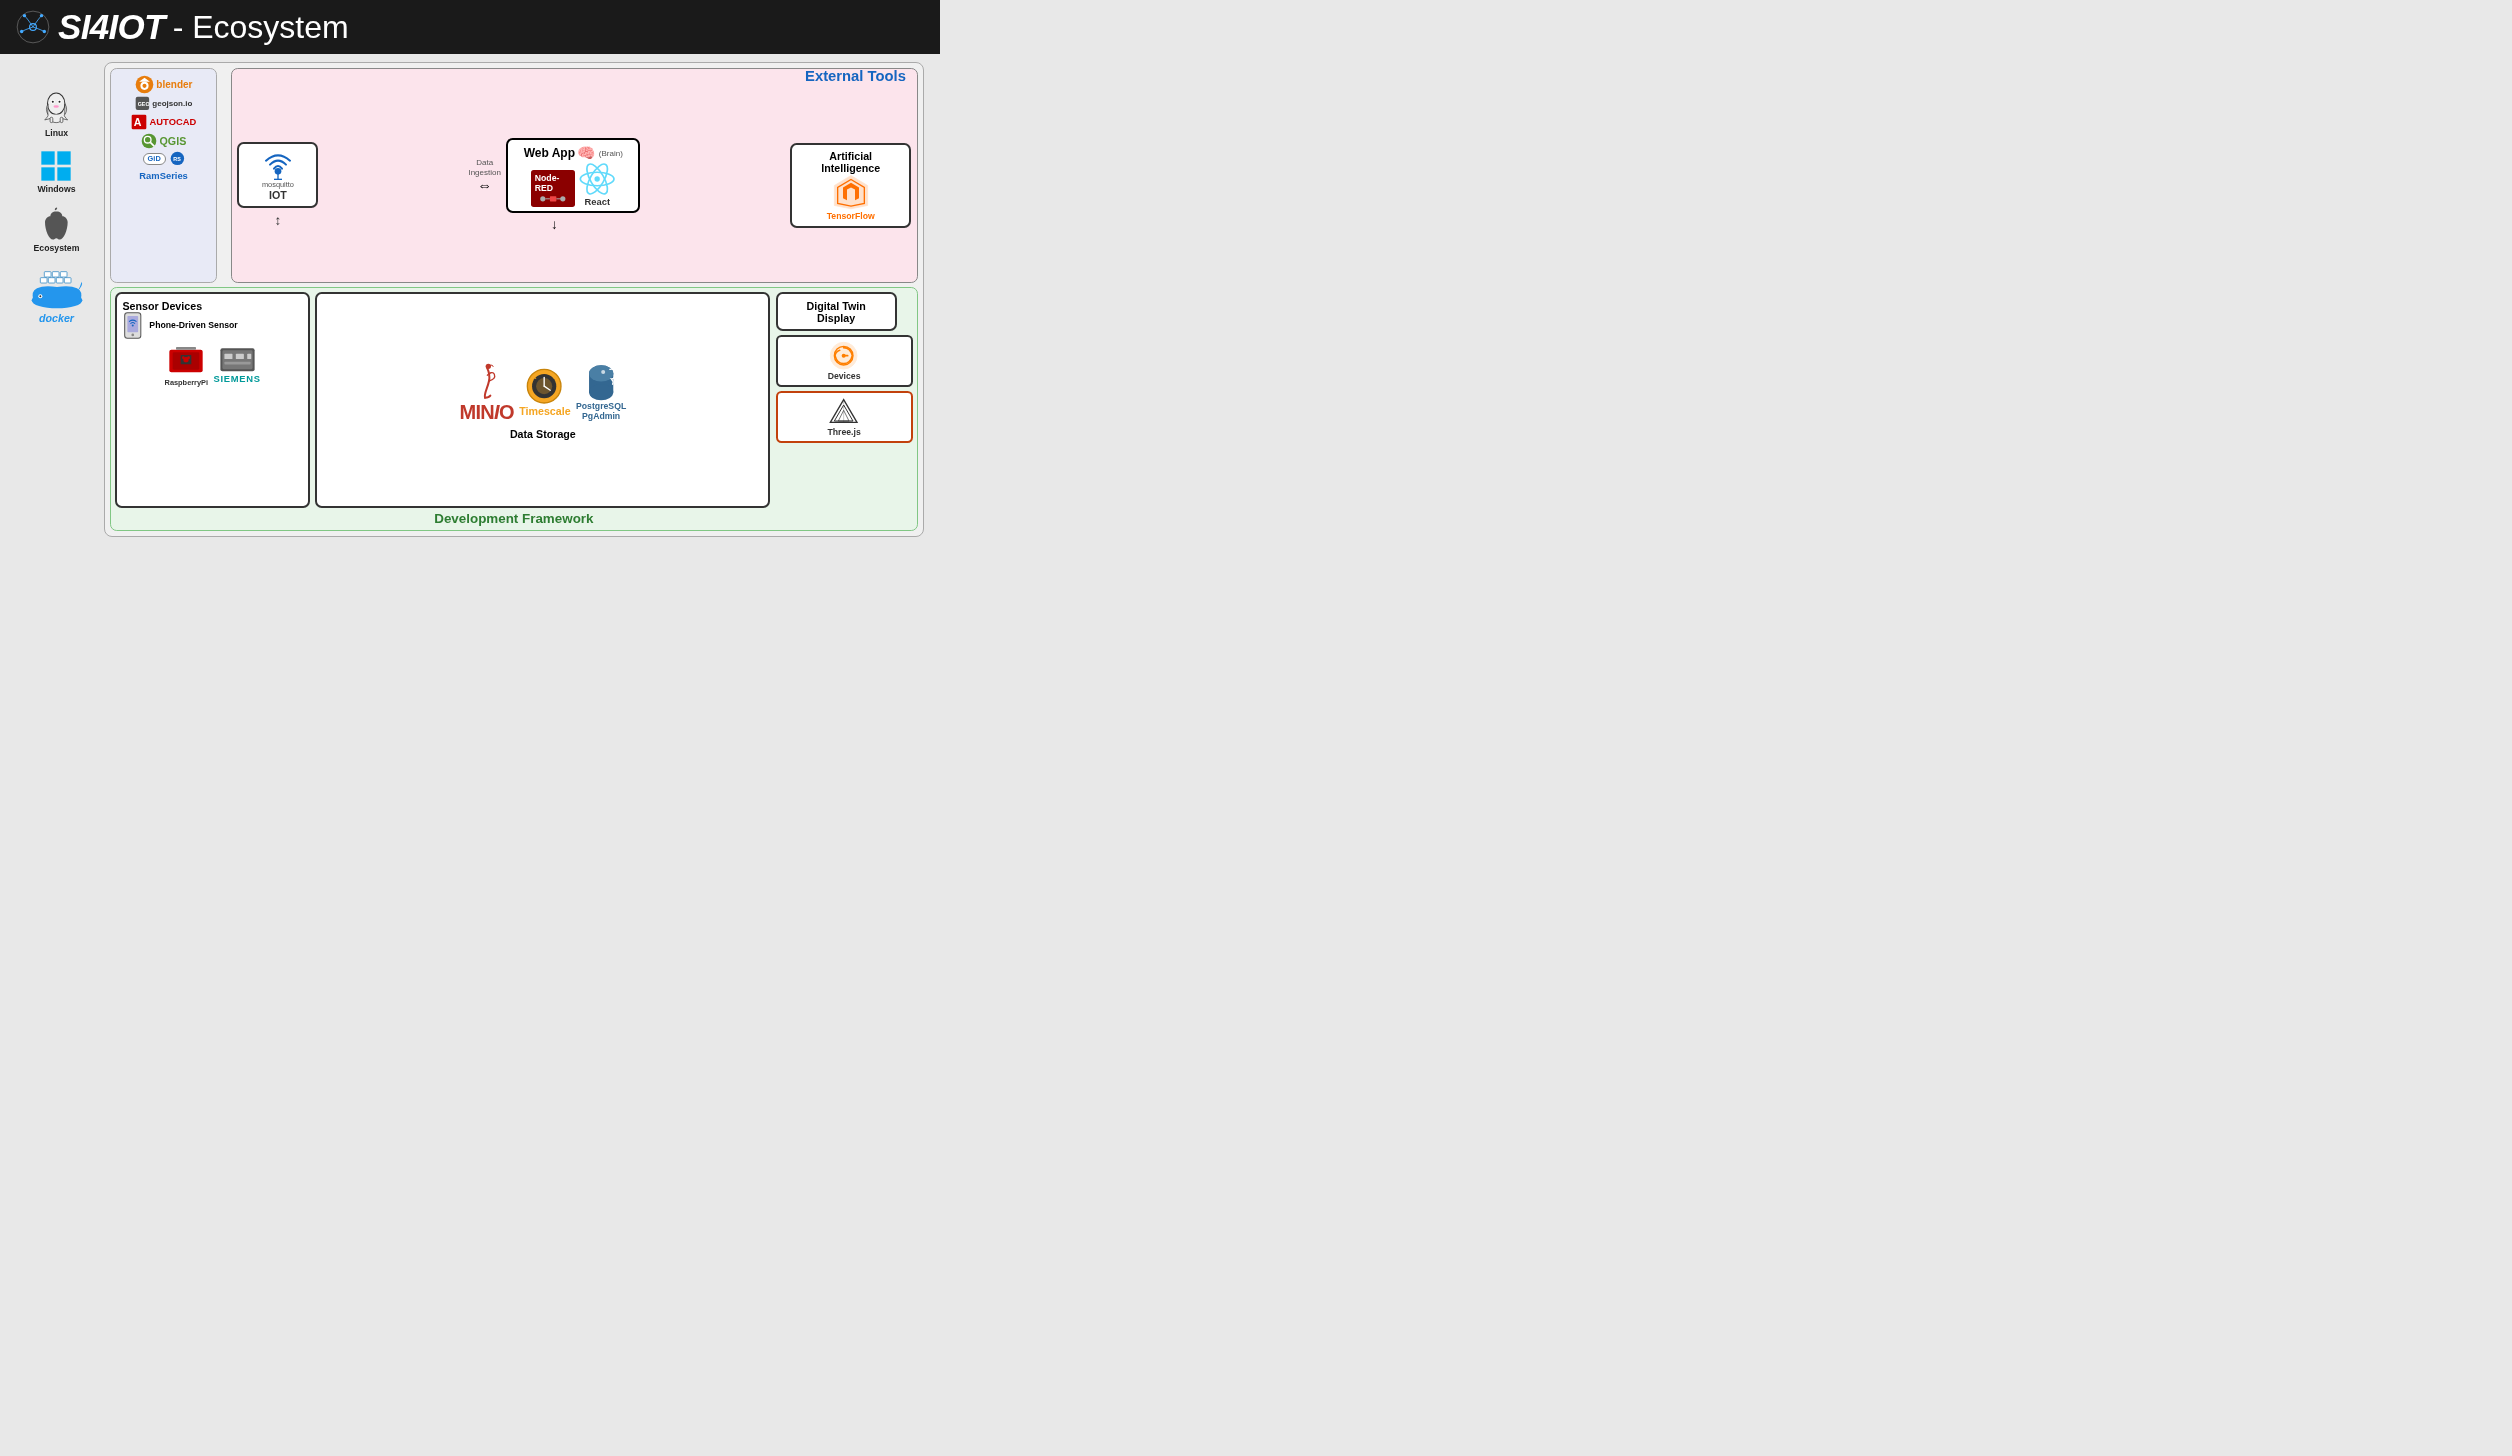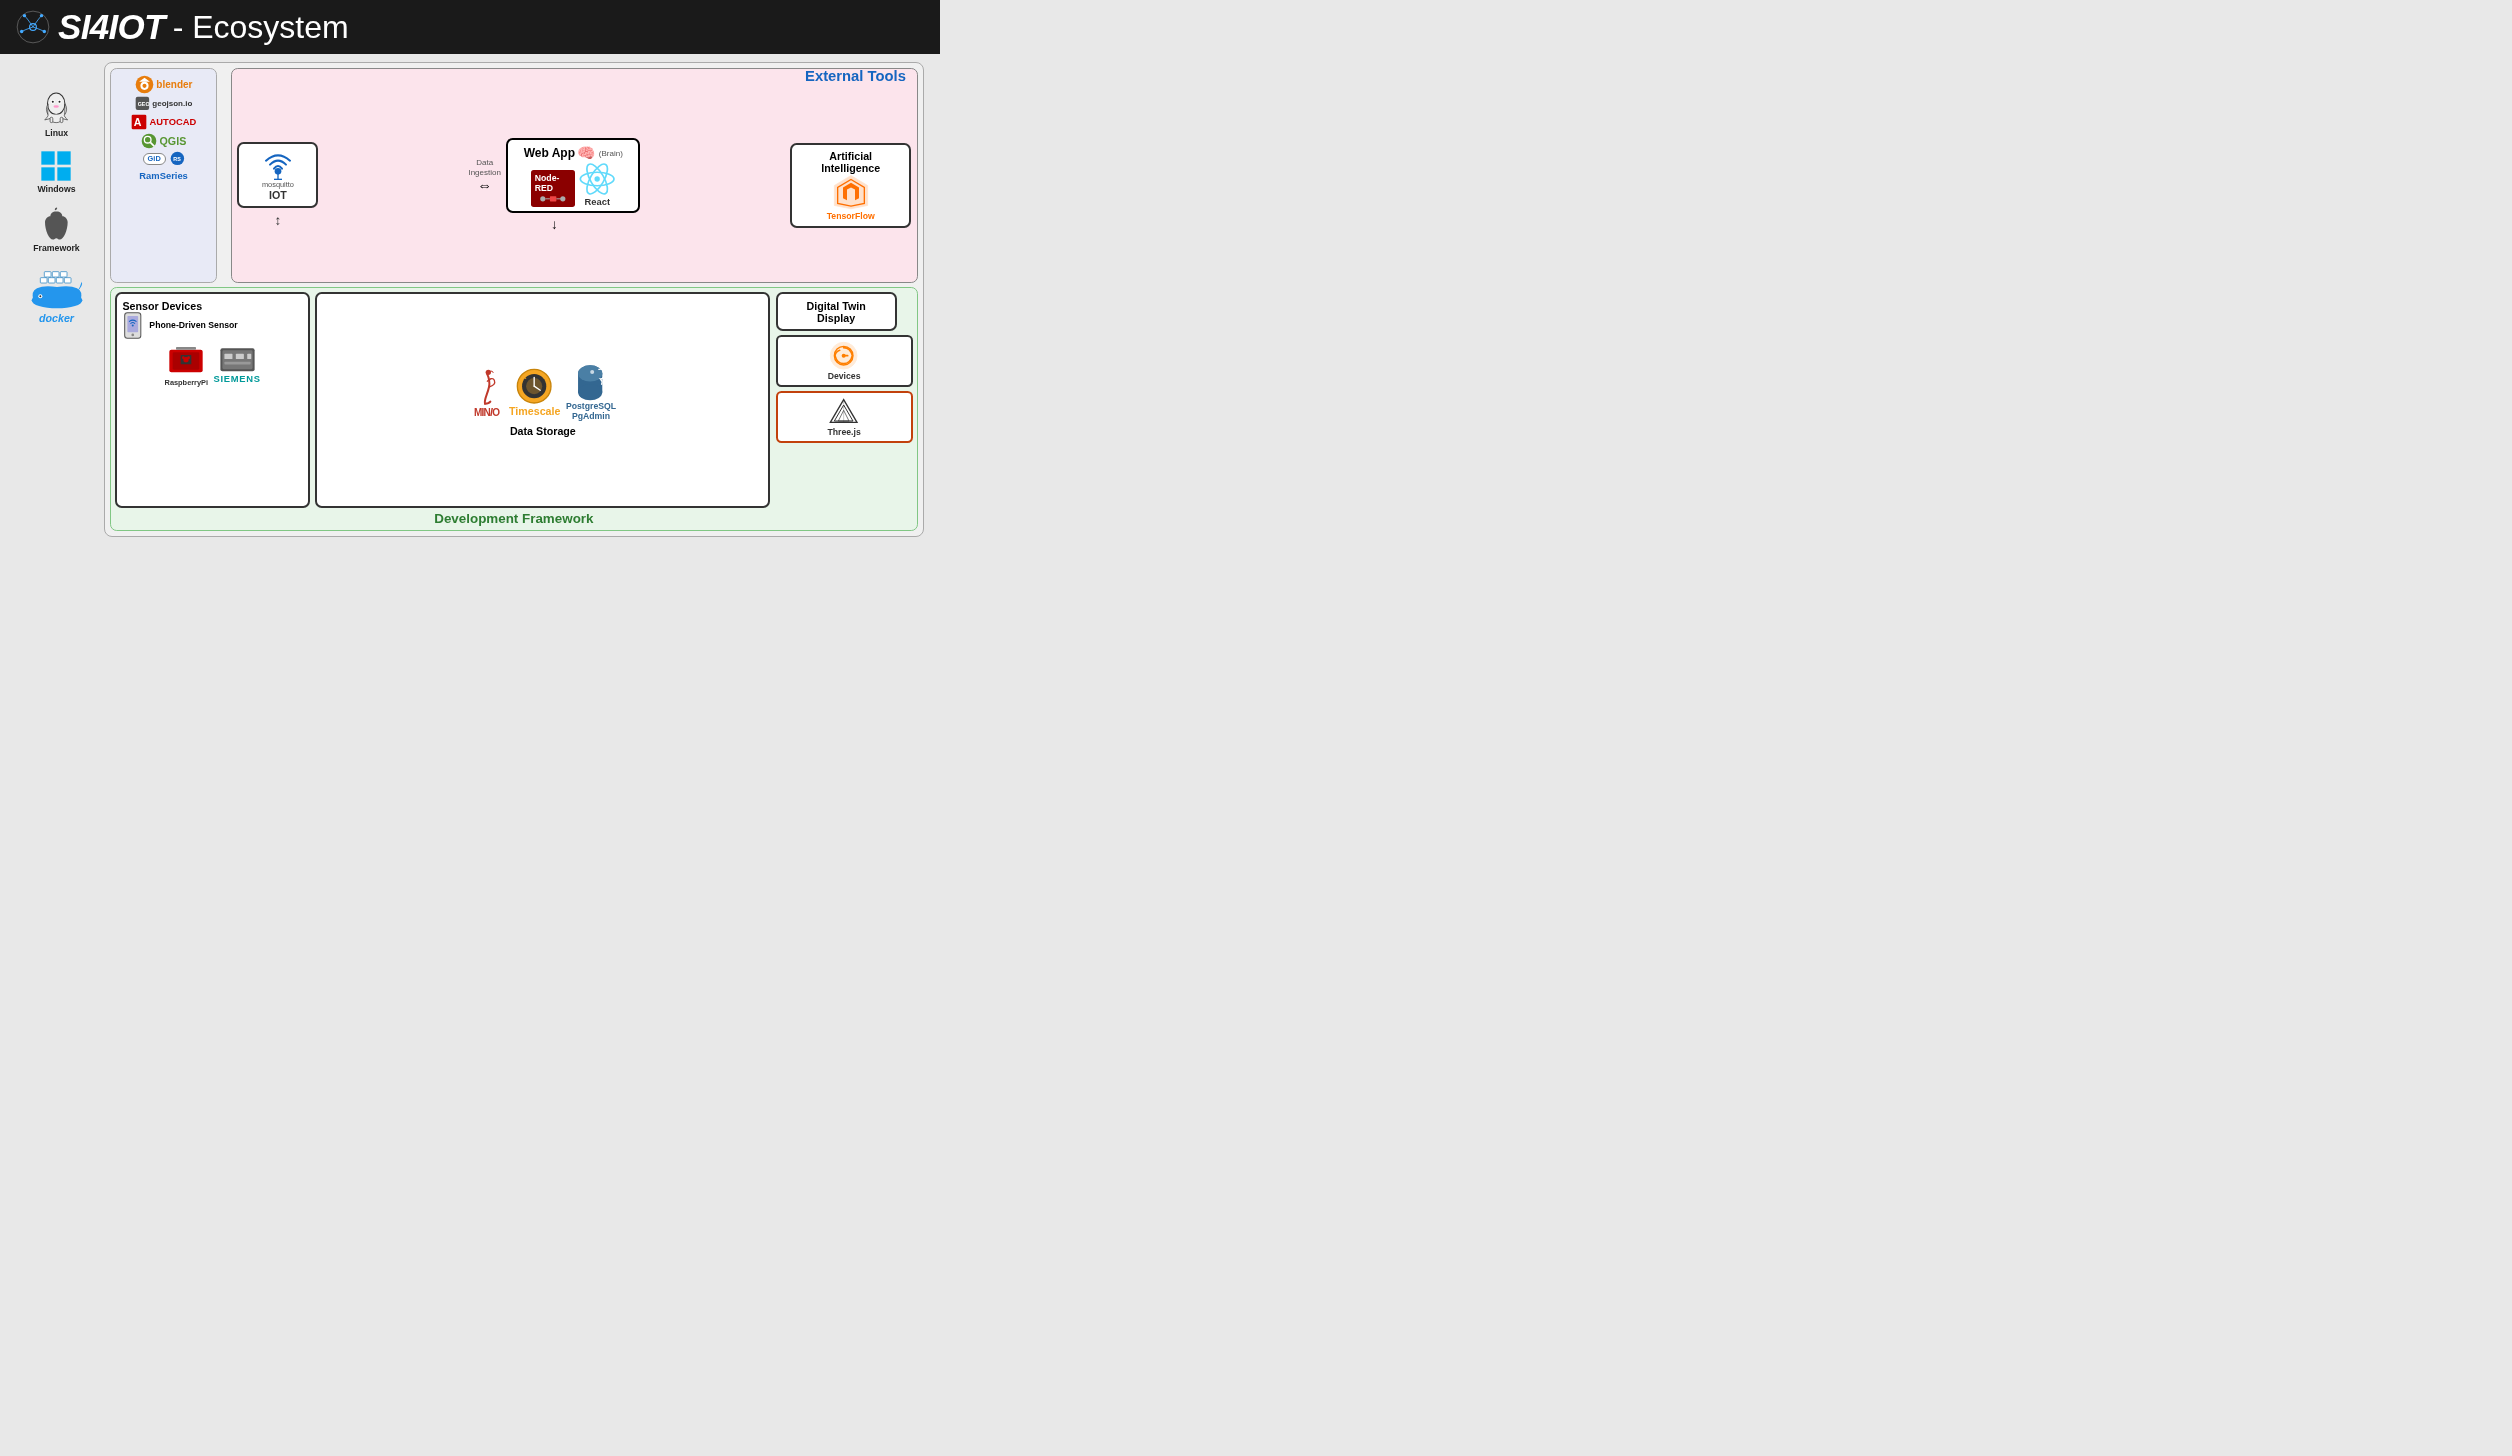--- a/index.html
+++ b/index.html
@@ -506,21 +506,21 @@
           <rect x="26" y="26" width="20" height="20" fill="#00adef"></rect>
         </svg>
         <span class="os-label">Windows</span>
       </div>
 
       <div class="os-item" style="margin-top:6.7px;">
         <svg width="30" height="35" viewBox="0 0 45 52">
           <path d="M22 8 C18 8 14 11 14 15 C10 15 6 19 6 24 C6 36 12 50 18 50 C20 50 21 48 23 48 C25 48 26 50 28 50 C34 50 40 36 40 24 C40 19 36 15 32 15 C32 11 28 8 24 8 Z" fill="#555"></path>
           <path d="M24 2 C22 2 20 4 21 6 C23 6 25 4 24 2 Z" fill="#555"></path>
         </svg>
-        <span class="os-label">Framework</span>
+        <span class="os-label">Ecosystem</span>
       </div>
 
       <div class="docker-area" style="margin-top:9.4px;">
         <svg width="60" height="44" viewBox="0 0 90 65">
 
           <ellipse cx="45" cy="48" rx="38" ry="12" fill="#2496ed"></ellipse>
           <path d="M10 48 Q5 35 15 30 Q25 25 45 28 Q65 25 75 30 Q85 35 80 48Z" fill="#2496ed"></path>
 
           <rect x="20" y="14" width="10" height="8" rx="1" fill="white" stroke="#1a7bbf" stroke-width="1"></rect>
           <rect x="32" y="14" width="10" height="8" rx="1" fill="white" stroke="#1a7bbf" stroke-width="1"></rect>
@@ -736,21 +736,21 @@
 
                   <div style="display:flex;flex-direction:column;align-items:center;">
                     <svg width="34" height="40" viewBox="0 0 50 60">
 
                       <path d="M25 10 C25 10 30 20 28 30 C26 40 20 50 22 55" stroke="#C0392B" stroke-width="3" fill="none" stroke-linecap="round"></path>
                       <path d="M22 55 C22 55 28 55 30 52" stroke="#C0392B" stroke-width="3" fill="none" stroke-linecap="round"></path>
                       <path d="M28 30 C35 28 38 25 36 20 C34 15 28 18 25 22" stroke="#C0392B" stroke-width="2" fill="none"></path>
                       <circle cx="27" cy="8" r="4" fill="#C0392B"></circle>
                       <path d="M27 8 C30 5 35 6 34 9" stroke="#C0392B" stroke-width="1.5" fill="none"></path>
                     </svg>
-                    <span class="minio-text" style="font-size: 10px; font-weight: 900; color: rgb(192, 57, 43); letter-spacing: -0.7px;">MIN<span style="color:#C0392B;font-style:italic;">I</span>O</span>
+                    <span class="minio-text" style="font-size: 20px; font-weight: 900; color: rgb(192, 57, 43); letter-spacing: -0.7px;">MIN<span style="color:#C0392B;font-style:italic;">I</span>O</span>
                   </div>
 
                   <div style="display:flex;flex-direction:column;align-items:center;">
                     <svg width="37" height="37" viewBox="0 0 55 55">
                       <circle cx="27" cy="27" r="25" fill="#F5A623" stroke="#c8840a" stroke-width="2"></circle>
                       <circle cx="27" cy="27" r="18" fill="#333"></circle>
                       <circle cx="27" cy="27" r="12" fill="#F5A623" opacity="0.3"></circle>
 
                       <line x1="27" y1="27" x2="27" y2="14" stroke="white" stroke-width="2" stroke-linecap="round"></line>
                       <line x1="27" y1="27" x2="36" y2="33" stroke="white" stroke-width="2" stroke-linecap="round"></line>

